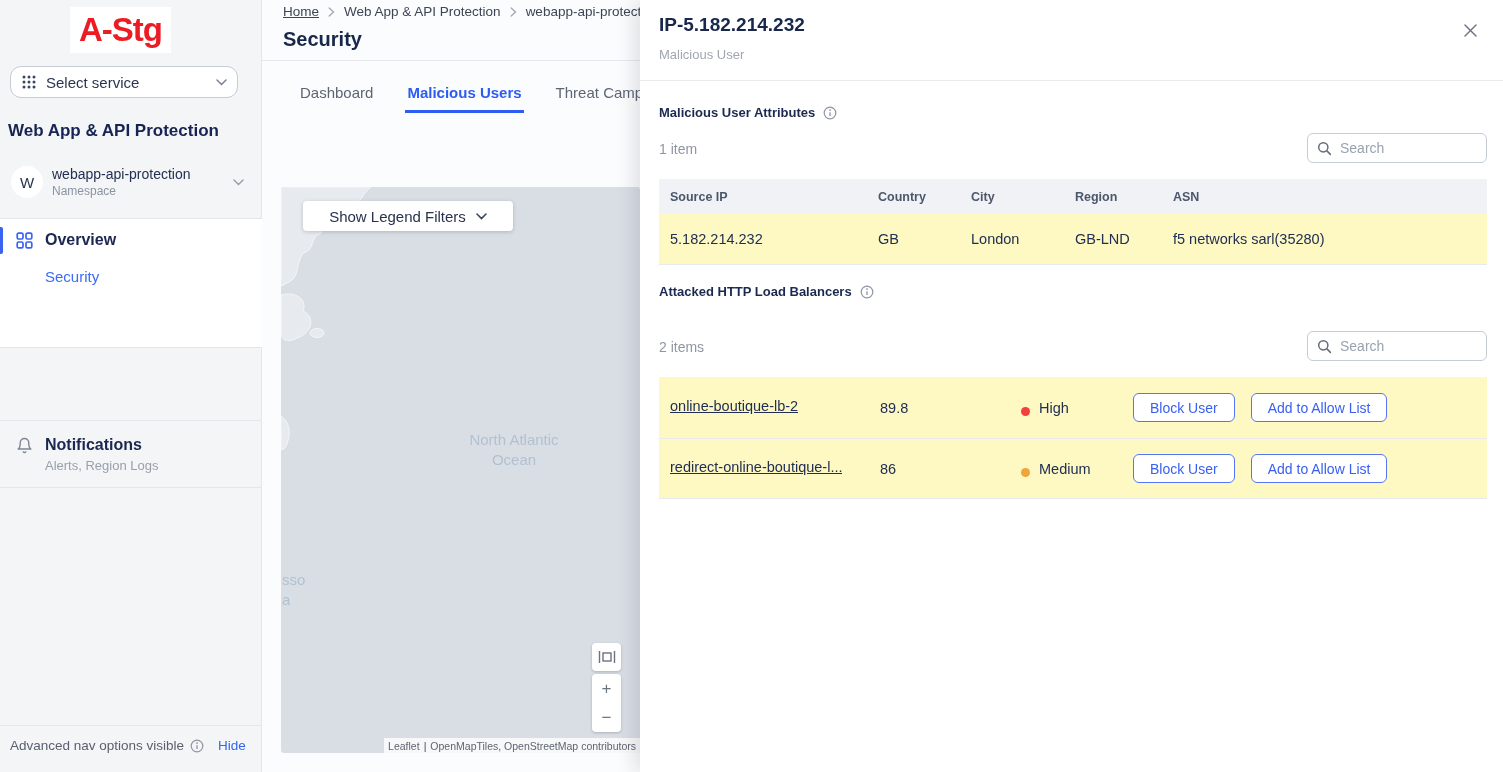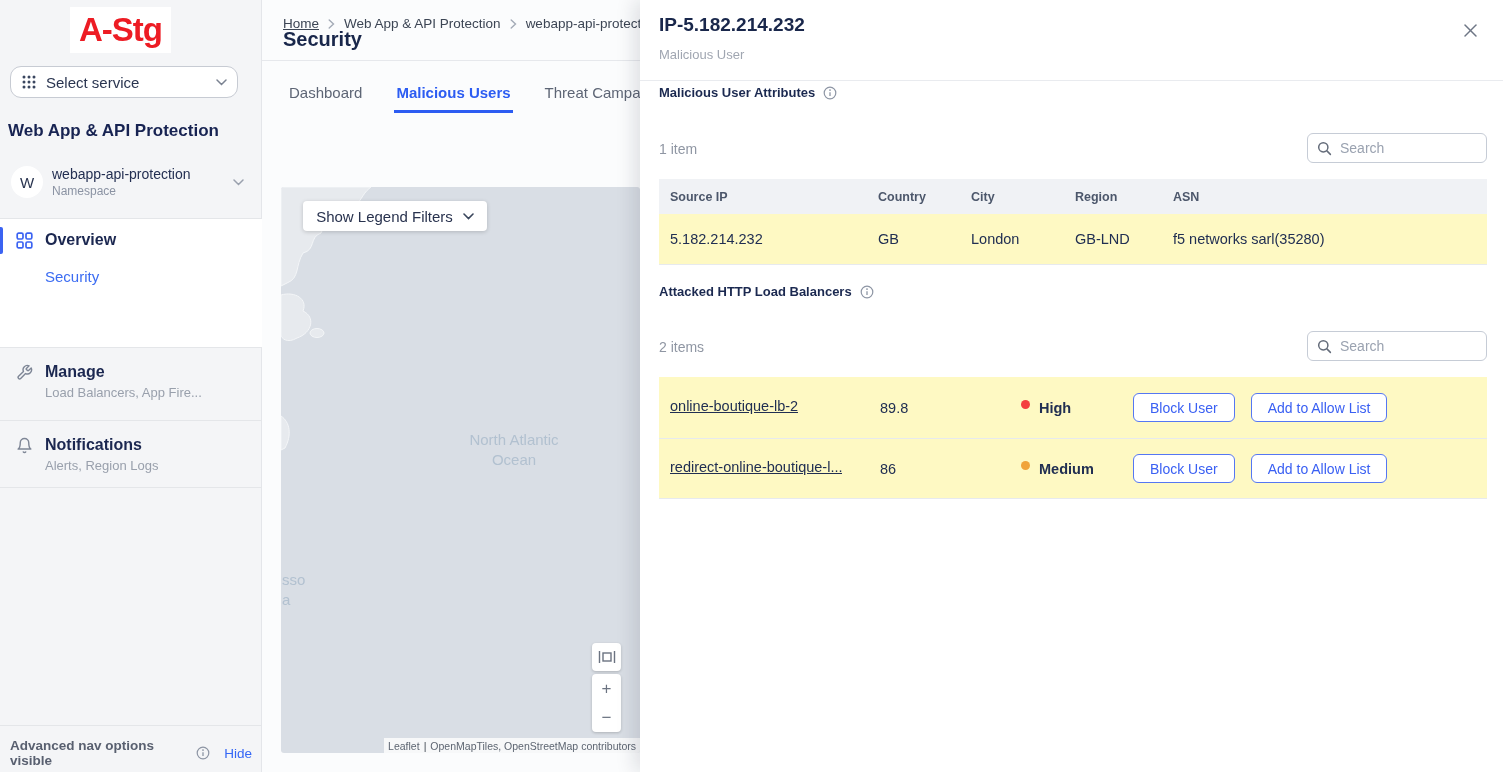--- a/index.html
+++ b/index.html
@@ -25,40 +25,40 @@
   .active-bar { position:absolute; left:0; top:8px; width:3px; height:27px; background:#3b63f2; border-radius:0 2px 2px 0; }
   .ov-icon { margin-left:16px; display:flex; }
   .ov-label { font-size:16px; font-weight:bold; color:#1b2750; margin-left:12px; }
   .sub-link { display:block; margin-left:45px; font-size:15px; line-height:32px; color:#222e4f; text-decoration:none; cursor:pointer; }
   .sub-link.active { color:#3b6cf2; }
   .nav-block { position:absolute; left:0; width:262px; cursor:pointer; }
   .nav-block .row1 { display:flex; align-items:center; padding-left:16px; }
   .nav-block .nav-label { font-size:16px; font-weight:bold; color:#1b2750; margin-left:12px; }
   .nav-block .nav-sub { font-size:13px; color:#99a0ac; margin-left:45px; margin-top:4px; }
   .side-footer { position:absolute; left:0; top:738px; width:262px; display:flex; align-items:center; padding:0 10px; }
-  .foot-text { font-size:13.5px; color:#596070;font-weight:bold; }
+  .foot-text { font-size:13.5px; color:#596070; }
   .foot-info { margin-left:6px; display:flex; }
   .foot-hide { font-size:13.5px; color:#3466f6; margin-left:14px; cursor:pointer; }
 
   
   .main { position:absolute; left:262px; top:0; width:1241px; height:772px; background:#fbfcfd; }
-  .breadcrumb { position:absolute; left:21px; top:16px; display:flex; align-items:center; gap:9px; white-space:nowrap; }
+  .breadcrumb { position:absolute; left:21px; top:4px; display:flex; align-items:center; gap:9px; white-space:nowrap; }
   .crumb { font-size:13.5px; color:#3c4554; }
   .crumb.link { text-decoration:underline; cursor:pointer; }
   .page-title { position:absolute; left:21px; top:28px; font-size:20px; font-weight:600; color:#19274b; }
   .main-div1 { position:absolute; left:0; top:60px; width:1241px; height:1px; background:#e6e8ec; }
-  .tabs { position:absolute; left:25px; top:78px; display:flex; gap:30px; white-space:nowrap; }
+  .tabs { position:absolute; left:36px; top:78px; display:flex; gap:30px; white-space:nowrap; }
   .tab { font-size:15px; color:#5d6575; padding:6px 2px 12px 2px; cursor:pointer; }
   .tab.active { color:#2c5cf2; font-weight:bold; border-bottom:3px solid #2c5cf2; padding-bottom:9px; }
 
   
   .map { position:absolute; left:19px; top:187px; width:359px; height:566px; background:#d9dee5; border-radius:3px; overflow:hidden; }
   .map svg.land { position:absolute; left:0; top:0; }
   .map-label { position:absolute; color:#b2c1d0; font-size:15px; text-align:center; line-height:20px; pointer-events:none; }
-  .legend-btn { position:absolute; left:22px; top:14px; width:184px; height:30px; background:#fff; border:none; border-radius:4px; box-shadow:0 1px 4px rgba(0,0,0,0.18); display:flex; align-items:center; justify-content:center; gap:10px; font-size:15px; color:#28324e; cursor:pointer; font-family:"Liberation Sans", sans-serif; }
+  .legend-btn { position:absolute; left:22px; top:14px; width:210px; height:30px; background:#fff; border:none; border-radius:4px; box-shadow:0 1px 4px rgba(0,0,0,0.18); display:flex; align-items:center; justify-content:center; gap:10px; font-size:15px; color:#28324e; cursor:pointer; font-family:"Liberation Sans", sans-serif; }
   .map-ctl { position:absolute; left:311px; width:29px; background:#fff; border-radius:4px; box-shadow:0 1px 3px rgba(0,0,0,0.2); display:flex; flex-direction:column; align-items:center; }
   .ctl-fit { top:456px; height:28px; justify-content:center; cursor:pointer; }
   .ctl-zoom { top:487px; height:58px; }
   .ctl-btn { width:29px; height:29px; display:flex; align-items:center; justify-content:center; font-size:17px; color:#6b7381; cursor:pointer; background:none; border:none; font-family:"Liberation Sans", sans-serif; }
   .attribution { position:absolute; right:0; bottom:0; height:15px; background:rgba(255,255,255,0.78); display:flex; align-items:center; padding:0 4px; font-size:10.5px; color:#5d6571; white-space:nowrap; }
   .attr-sep { color:#444b55; margin:0 4px; }
 
   
   .panel { position:absolute; left:640px; top:0; width:863px; height:772px; background:#ffffff; box-shadow:-6px 0 18px rgba(15,23,42,0.12); z-index:20; }
   .panel-title { position:absolute; left:19px; top:14px; font-size:19px; font-weight:bold; color:#19274b; }
@@ -74,21 +74,21 @@
   .ptable { position:absolute; left:19px; right:16px; }
   .thead { display:grid; height:35px; align-items:center; background:#f0f2f5; font-size:12.5px; font-weight:bold; color:#4c576b; }
   .trow { display:grid; align-items:center; font-size:14.5px; color:#212f52; border-bottom:1px solid #e7eaee; background:#fef9c3; }
   .grid-attr { grid-template-columns:219px 93px 104px 98px 1fr; }
   .grid-lb { grid-template-columns:221px 141px 112px 1fr; }
   .cell-first { padding-left:11px; }
   .trow.h51 { height:51px; }
   .trow.h62 { height:62px; }
   .trow.h60 { height:60px; }
   .lb-link { color:#212f52; text-decoration:underline; cursor:pointer; max-width:195px; overflow:hidden; white-space:nowrap; display:inline-block; }
-  .threat { display:flex; align-items:flex-start; gap:9px;font-weight:bold; }
+  .threat { display:flex; align-items:flex-end; gap:9px; }
   .dot { width:9px; height:9px; border-radius:50%; flex:none; }
   .dot.high { background:#f43f3f; }
   .dot.medium { background:#f0a43a; }
   .actions { display:flex; gap:16px; }
   .act-btn { height:29px; padding:0 16px; border:1px solid #5577f3; border-radius:6px; background:#fff; color:#3a60f3; font-size:14px; cursor:pointer; font-family:"Liberation Sans", sans-serif; white-space:nowrap; }
 
   svg { display:block; }
 </style>
 </head>
 <body>
@@ -152,31 +152,20 @@
         </g>
           </svg>
       </span>
       <span class="ov-label">Overview</span>
     </div>
     <a class="sub-link active">Security</a>
   </div>
 
   <div class="divider-h" style="top:347px"></div>
 
-  <div class="nav-block" style="top:363px">
-    <div class="row1">
-      <span>
-        <svg width="17" height="17" viewBox="0 0 24 24">
-            <path d="M14.7 6.3a1 1 0 0 0 0 1.4l1.6 1.6a1 1 0 0 0 1.4 0l3.77-3.77a6 6 0 0 1-7.94 7.94l-6.91 6.91a2.12 2.12 0 0 1-3-3l6.91-6.91a6 6 0 0 1 7.94-7.94l-3.76 3.76z" fill="none" stroke="#7e8696" stroke-width="2" stroke-linecap="round" stroke-linejoin="round"></path>
-          </svg>
-      </span>
-      <span class="nav-label">Manage</span>
-    </div>
-    <div class="nav-sub">Load Balancers, App Fire...</div>
-  </div>
 
   <div class="divider-h" style="top:420px"></div>
 
   <div class="nav-block" style="top:436px">
     <div class="row1">
       <span>
         <svg width="17" height="17" viewBox="0 0 24 24">
             <g fill="none" stroke="#7e8696" stroke-width="2" stroke-linecap="round" stroke-linejoin="round">
           <path d="M18 8A6 6 0 0 0 6 8c0 7-3 9-3 9h18s-3-2-3-9"></path>
               <path d="M13.73 21a2 2 0 0 1-3.46 0"></path>
@@ -291,21 +280,21 @@
       <svg width="15" height="15" viewBox="0 0 15 15">
           <g stroke="#6e7685" stroke-width="1.5" stroke-linecap="round">
             <line x1="2" y1="2" x2="13" y2="13"></line>
             <line x1="13" y1="2" x2="2" y2="13"></line>
           </g>
         </svg>
     </span>
   </button>
   <div class="panel-div"></div>
 
-  <div class="sec-title-row" style="top:85px">
+  <div class="sec-title-row" style="top:105px">
     <span class="sec-title">Malicious User Attributes</span>
     <span>
       <svg width="14" height="14" viewBox="0 0 14 14">
           <circle cx="7" cy="7" r="5.8" fill="none" stroke="#8d95a4" stroke-width="1.2"></circle>
           <line x1="7" y1="6.2" x2="7" y2="10" stroke="#8d95a4" stroke-width="1.3"></line>
           <circle cx="7" cy="4.1" r="0.9" fill="#8d95a4"></circle>
         </svg>
     </span>
   </div>
   <div class="count-label" style="top:141px">1 item</div>

